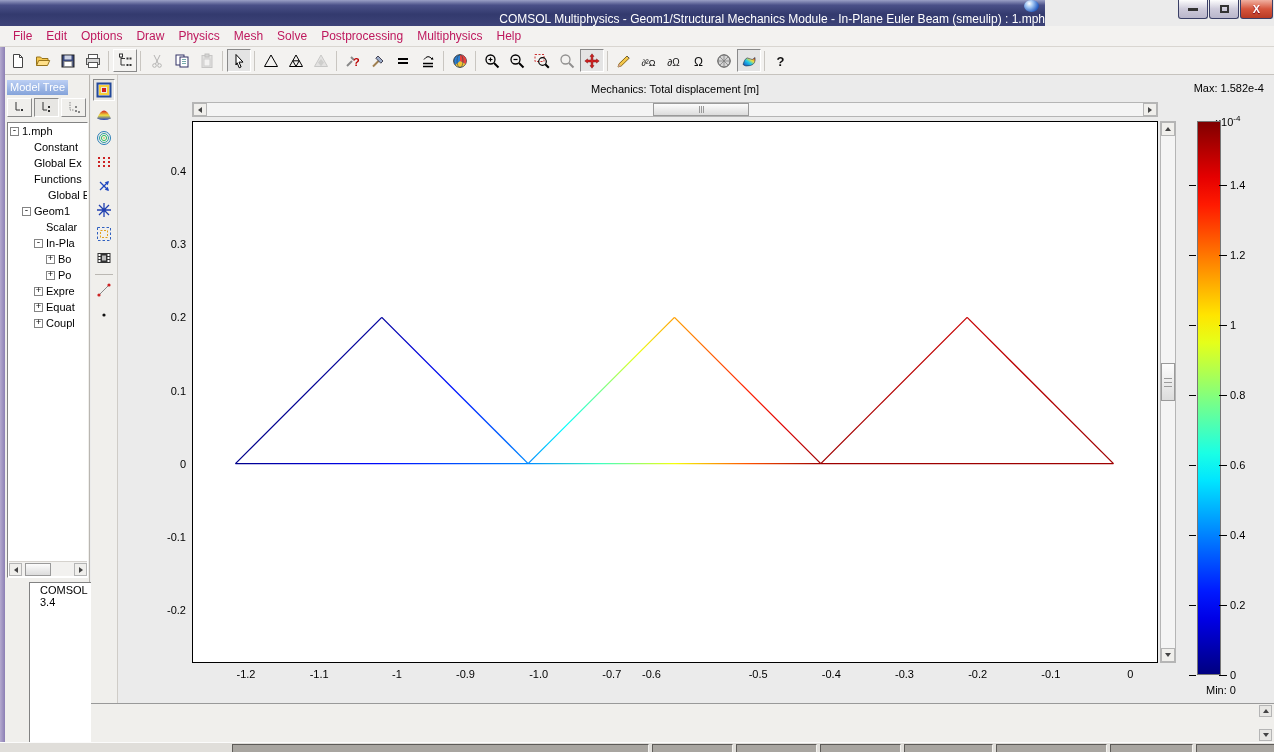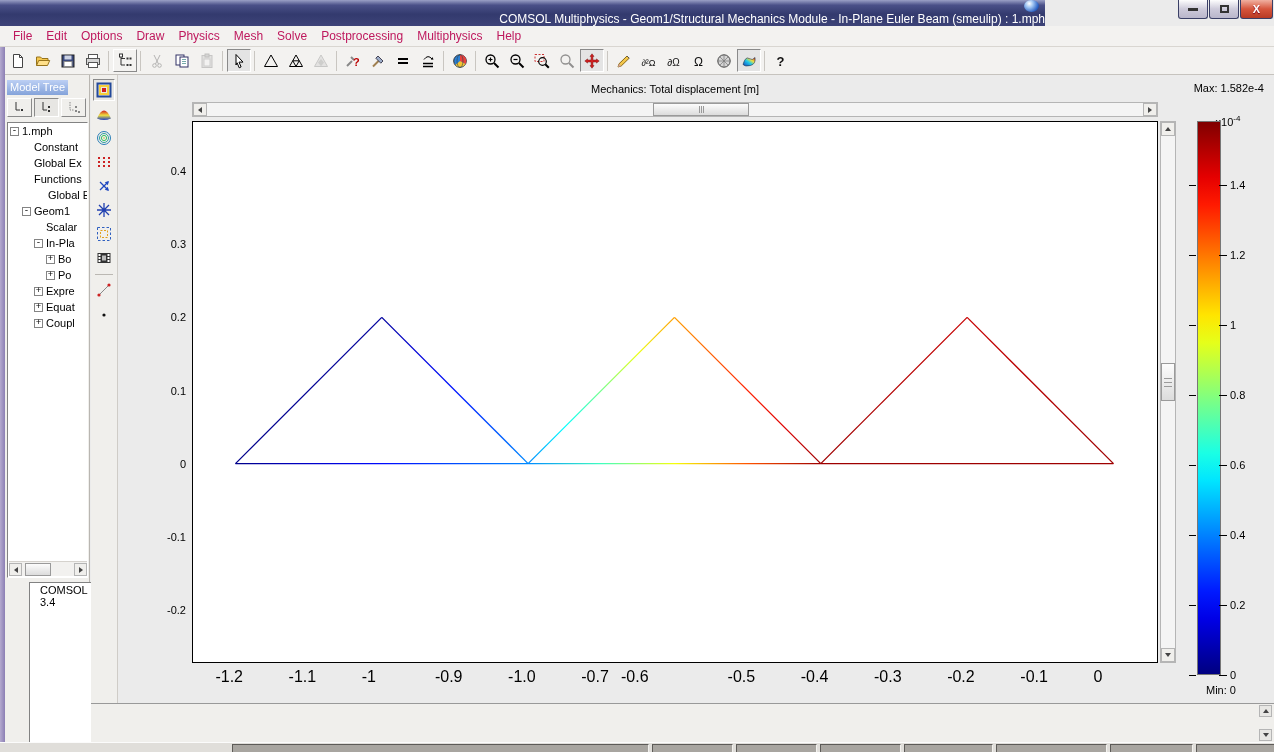--- a/index.html
+++ b/index.html
@@ -84,21 +84,21 @@
     display:flex; align-items:center; justify-content:center; gap:1px; }
   .grip { background:#9a9a9a; }
   .arr { width:0; height:0; }
   .arr.up   { border-left:3px solid transparent; border-right:3px solid transparent; border-bottom:4px solid #444; }
   .arr.down { border-left:3px solid transparent; border-right:3px solid transparent; border-top:4px solid #444; }
   .arr.left { border-top:3px solid transparent; border-bottom:3px solid transparent; border-right:4px solid #444; }
   .arr.right{ border-top:3px solid transparent; border-bottom:3px solid transparent; border-left:4px solid #444; }
 
   #canvas { position:absolute; left:192px; top:121px; width:966px; height:542px; background:#fff;
     border:1px solid #000; }
-  .xtick { position:absolute; top:668px; width:40px; text-align:left; font-size:16px; color:#000; }
+  .xtick { position:absolute; top:668px; width:40px; text-align:right; font-size:11px; color:#000; }
   .ytick { position:absolute; left:128px; width:58px; text-align:right; font-size:11px; color:#000; }
 
   
   #cb-max { position:absolute; left:1140px; top:82px; width:124px; text-align:right; font-size:11px; }
   #cb-scale { position:absolute; left:1200px; top:114px; width:56px; text-align:center; font-size:11px; }
   #cb-scale sup { font-size:8px; }
   #colorbar { position:absolute; left:1197px; top:121px; width:24px; height:554px; border:1px solid #777; }
   .cb-tick-label { position:absolute; left:1230px; width:40px; font-size:11px; color:#000; }
   .cb-dash { position:absolute; height:1px; background:#000; }
   #cb-min { position:absolute; left:1190px; top:684px; width:62px; text-align:center; font-size:11px; }

